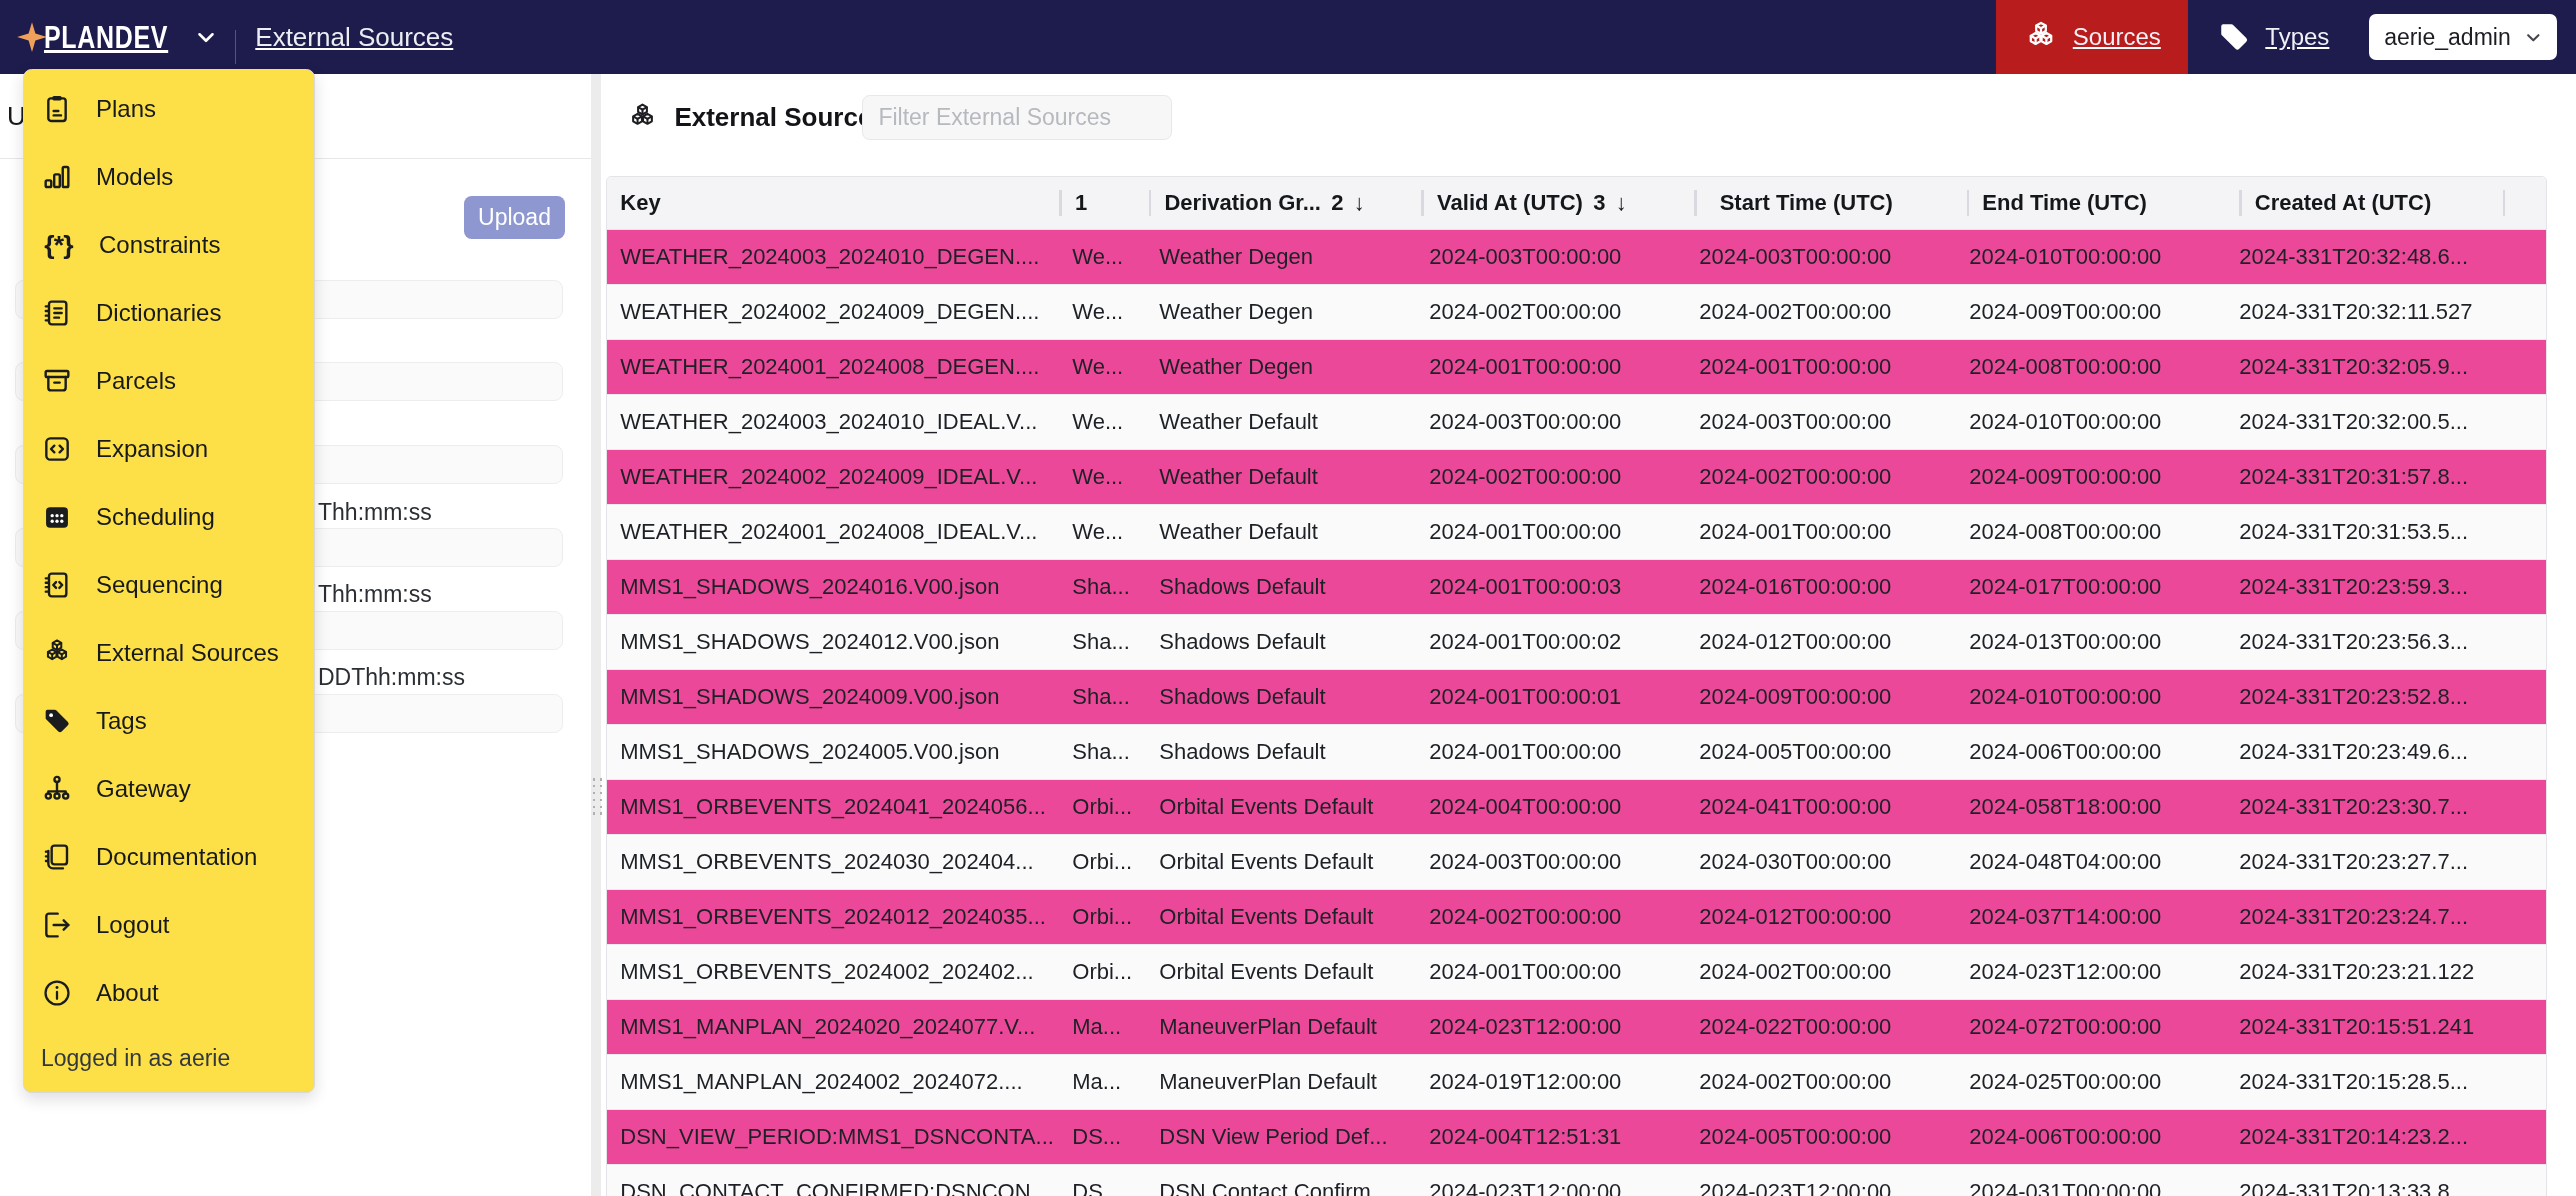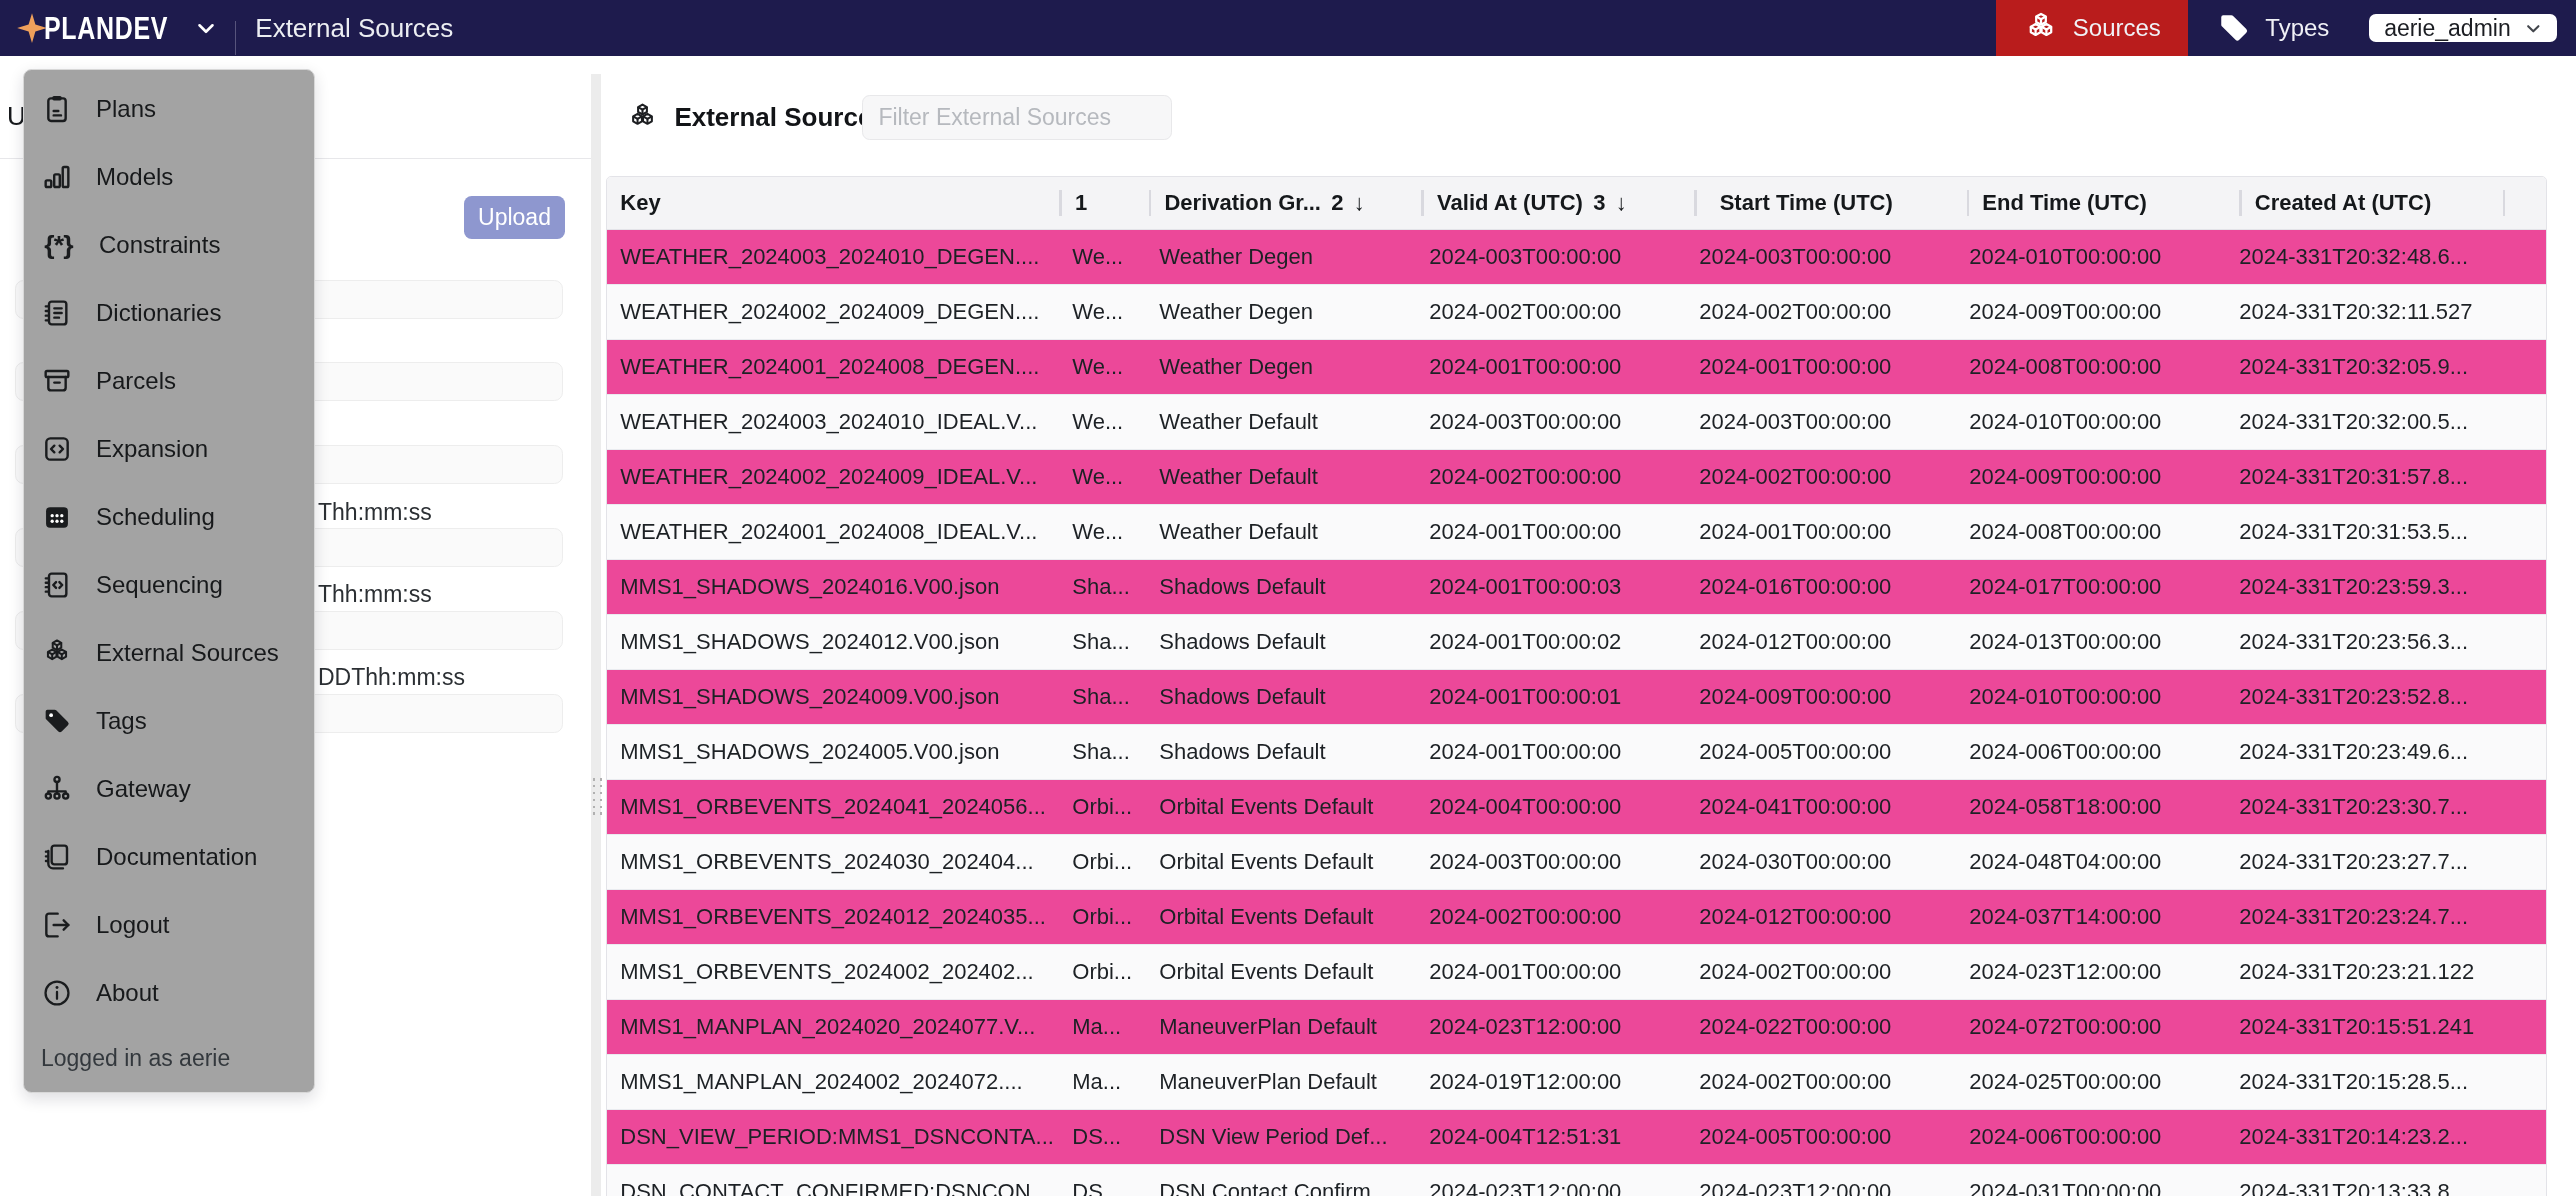--- a/index.html
+++ b/index.html
@@ -1,21 +1,21 @@
 <!DOCTYPE html>
 <html style="font-size:13.7px"><head>
 <meta charset="utf-8">
 <style>
   * { margin:0; padding:0; box-sizing:border-box; }
   body { font-family:"Liberation Sans","DejaVu Sans",sans-serif; background:#ffffff; }
   .screen { position:relative; width:2576px; height:1196px; overflow:hidden; background:#fff; }
 
   
-  .topbar { position:absolute; left:0; top:0; width:2576px; height:56px; background:#1e1b4d;
-            display:flex; align-items:stretch; color:#fff; z-index:40; }
+  .topbar { position:absolute; left:0; top:0; width:2576px; height:74px; background:#1e1b4d;
+            display:flex; align-items:stretch; color:#fff; z-index:40;text-decoration:underline; }
   .tb-left { display:flex; align-items:center; padding-left:15.4px; flex:1; }
   .logo-star { width:34px; height:34px; margin-right:-5.1px; }
   .logo-text { font-size:32px; font-weight:bold; letter-spacing:0.9px; color:#fff;
                transform:scaleX(0.78); transform-origin:left center; white-space:nowrap; }
   .logo-chev { width:26px; height:26px; margin-left:-10.3px; color:#fff; }
   .tb-divider { width:1.7px; height:34px; background:#57547c; margin:20px 19px 0 15.4px; }
   .tb-title { font-size:26px; color:#eceef2; font-weight:400; }
   .tb-right { display:flex; align-items:stretch; }
   .tb-btn { display:flex; align-items:center; gap:13.7px; padding:0 27.4px; font-size:24px; color:#f0f1f6; cursor:pointer; }
   .tb-btn.active { background:#b91c1c; }
@@ -34,21 +34,21 @@
               border:1.7px solid #ededed; border-radius:8.6px; }
   .lp-hint { position:absolute; left:318px; font-size:23px; color:#2b2f33; white-space:nowrap; }
 
   
   .panel-divider { position:absolute; left:591px; top:74px; width:10.3px; height:1123px; background:#ececec; z-index:2; }
   .pd-dots { position:absolute; left:1.7px; top:704px; width:6.9px; display:grid;
              grid-template-columns:2.6px 2.6px; gap:4.3px; }
   .pd-dots i { width:2.6px; height:2.6px; background:#b0b0b0; display:block; }
 
   
-  .menu { position:absolute; left:23px; top:69px; width:292px; background:#a3a3a3; border:0.9px solid #d8d8d8;
+  .menu { position:absolute; left:23px; top:69px; width:292px; background:#fde047; border:0.9px solid #d8d8d8;
           border-radius:8.6px; box-shadow:0 5.1px 15.4px rgba(20,20,40,.14); z-index:50; padding:5.1px 0 3.4px 0; }
   .menu-item { display:flex; align-items:center; gap:23px; height:68px; padding-left:17px; cursor:pointer; }
   .mi-icon { width:32px; height:32px; color:#1a1c1e; flex:0 0 32px; }
   .mi-label { font-size:24px; color:#17191b; white-space:nowrap; }
   .mi-braces { font-size:26.6px; font-weight:600; color:#1a1c1e; letter-spacing:-0.9px; width:35px; text-align:center; }
   .menu-footer { height:62px; display:flex; align-items:center; padding-left:17px;
                  font-size:23px; color:#33383d; }
 
   
   .main { position:absolute; left:602px; top:74px; width:1974px; height:1123px; background:#fff; }

